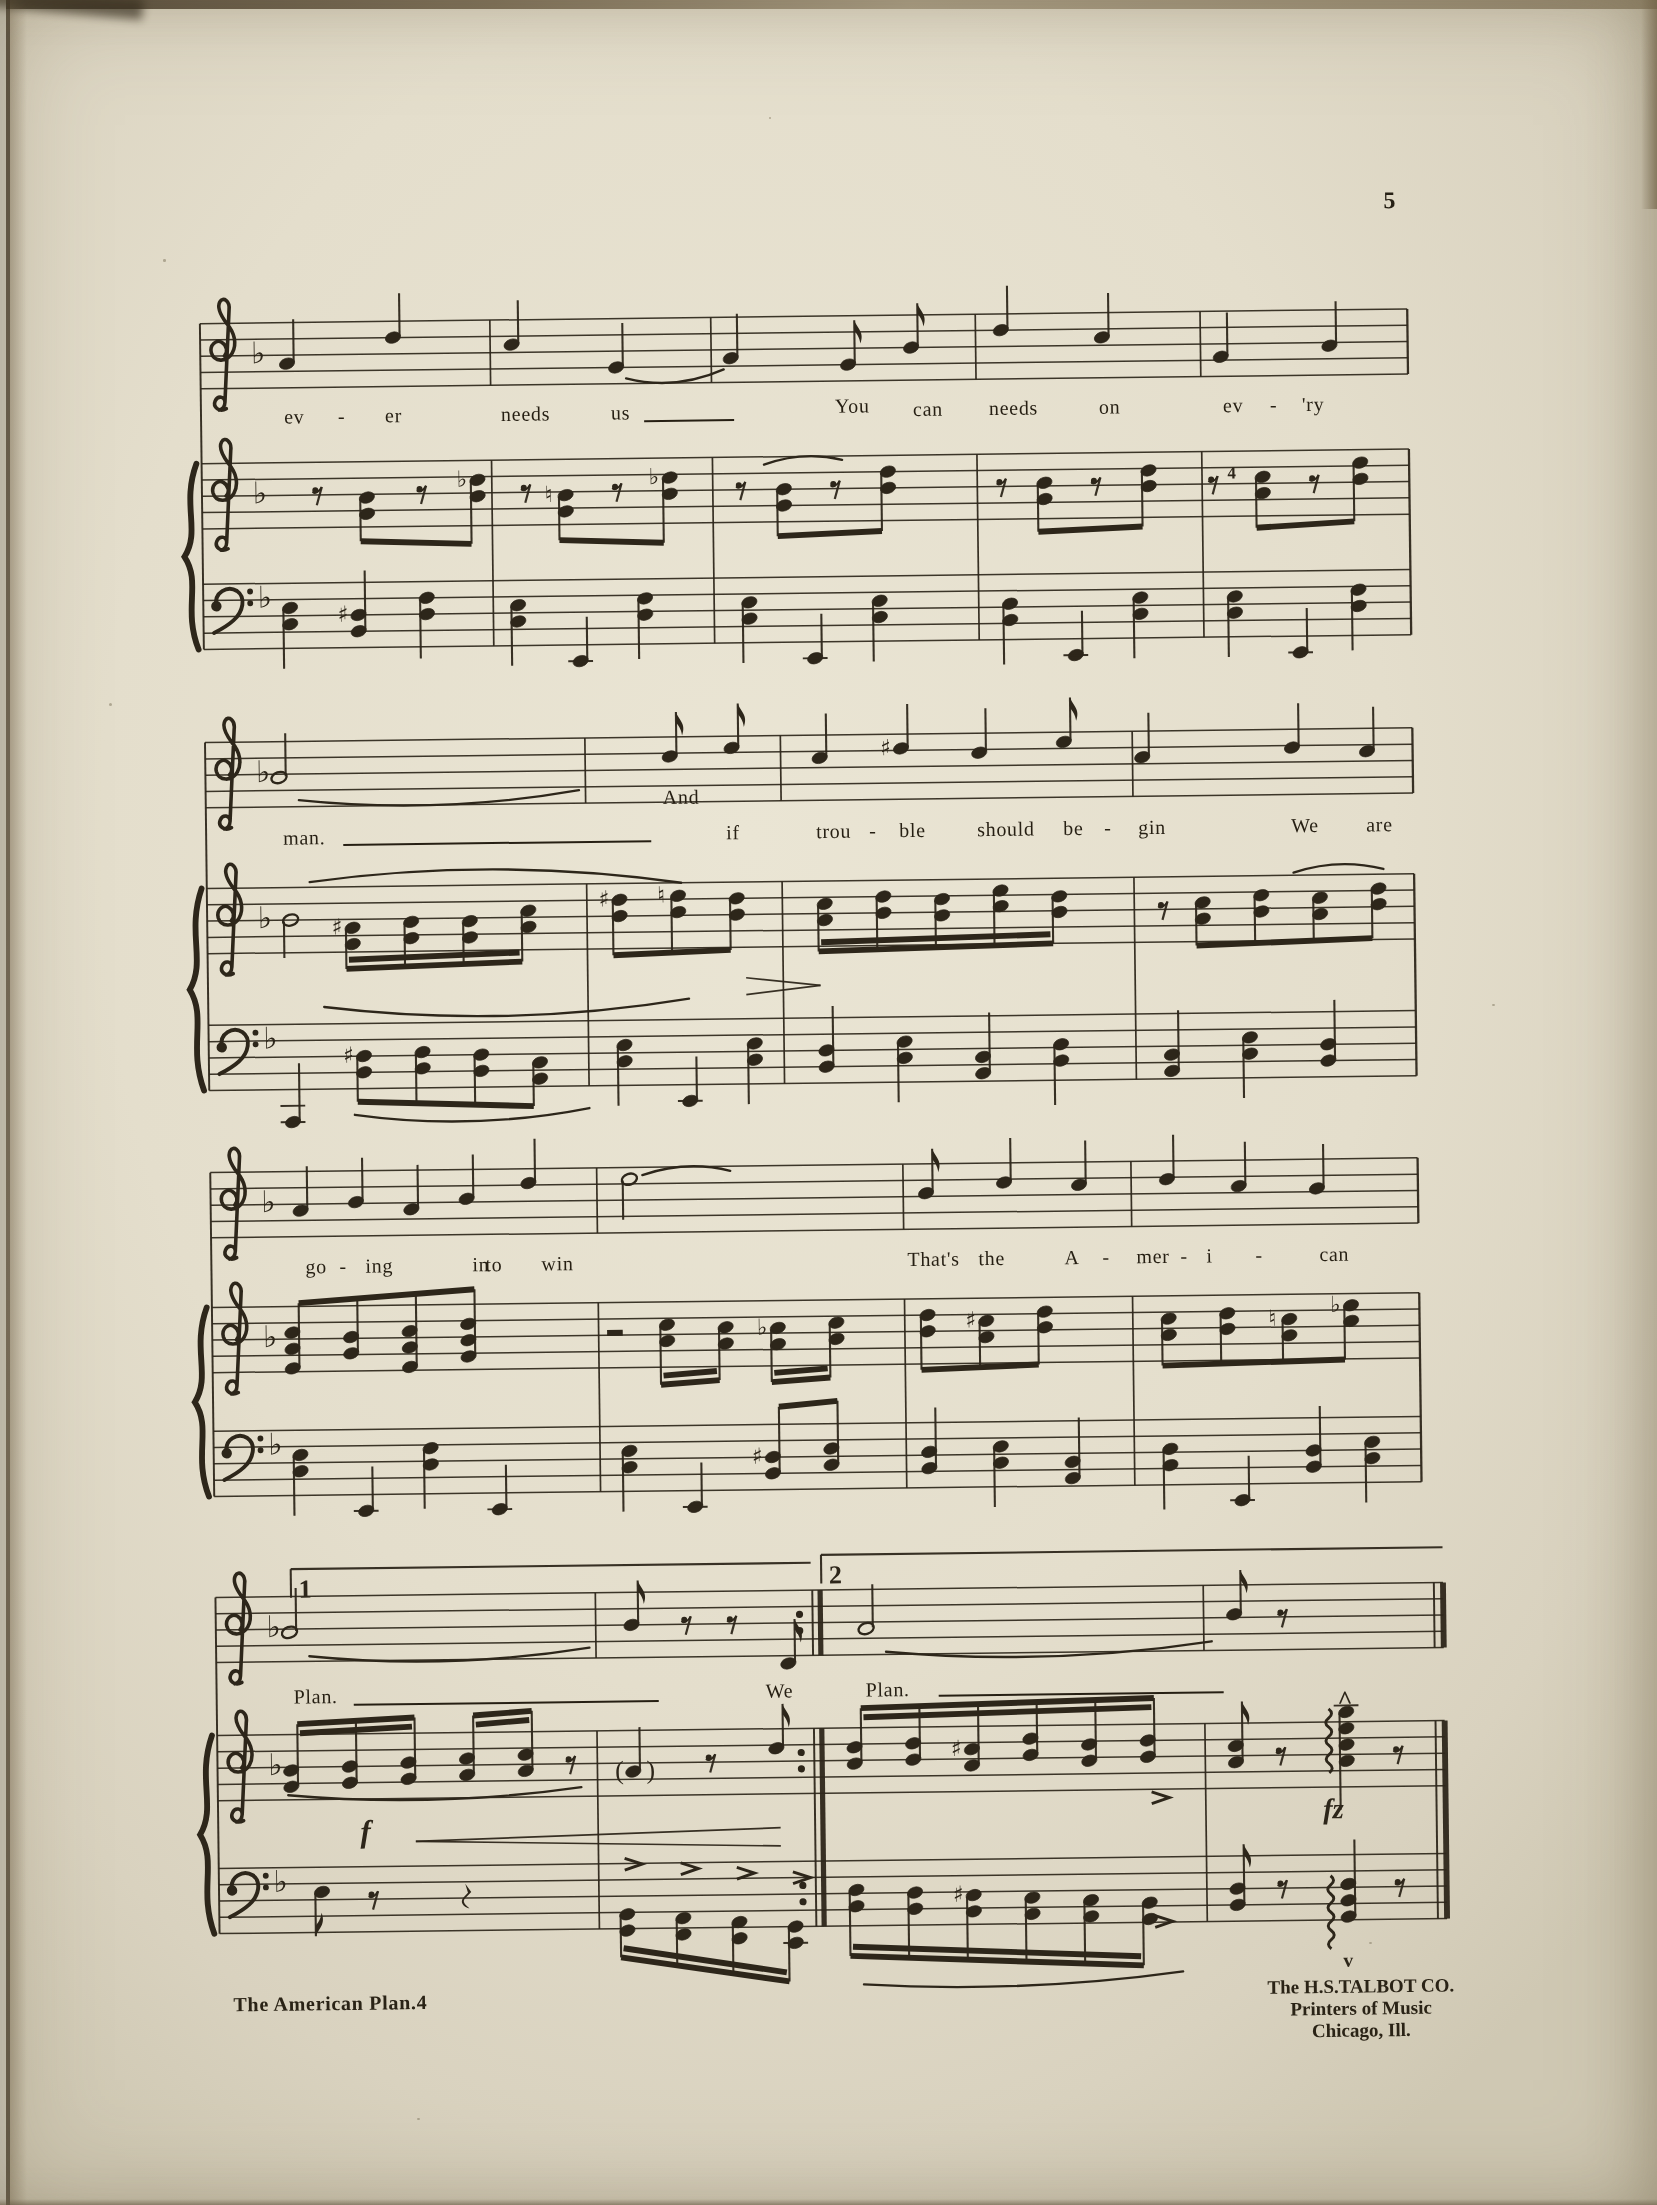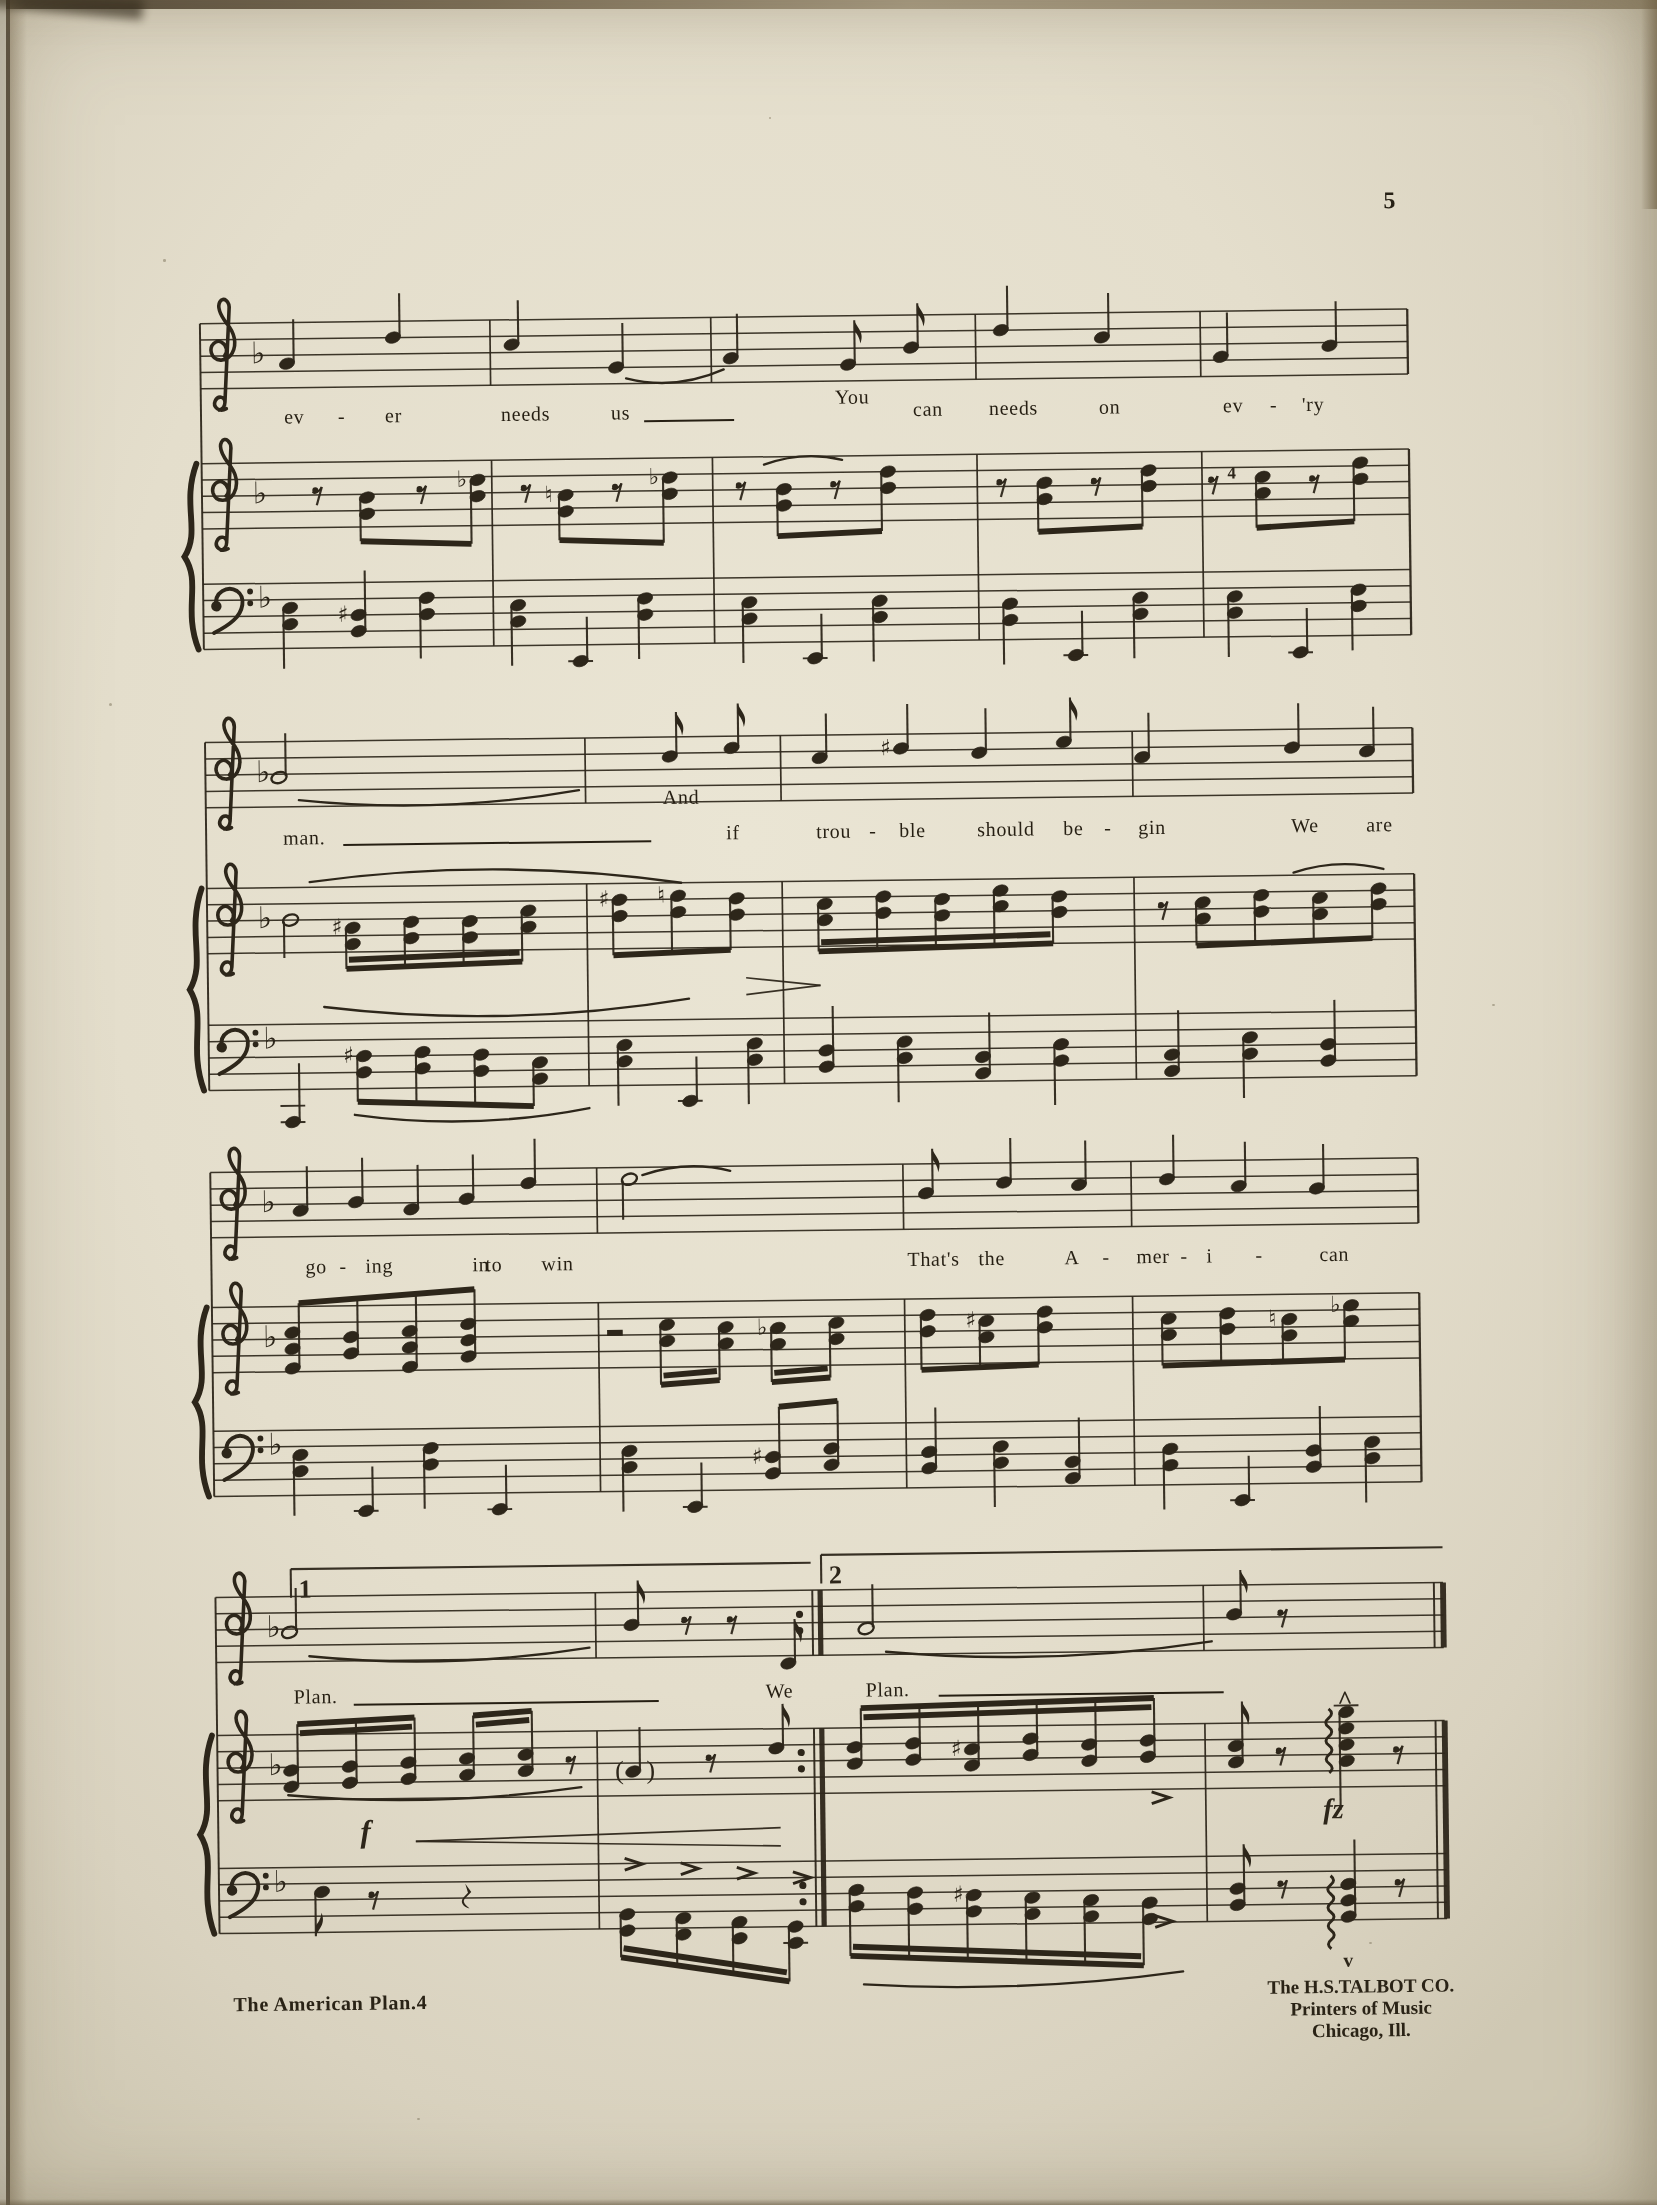--- a/index.html
+++ b/index.html
@@ -776,21 +776,21 @@
         <circle cx="1218" cy="2893" r="5.5" fill="#2d261a"></circle>
         <circle cx="1218" cy="2918" r="5.5" fill="#2d261a"></circle>
       </svg>
     <div class="pagenum" style="left:1395px;top:194px;">5</div>
     <div id="lyrics-layer">
         <span class="lyr" style="left: 293px; top: 399px;">ev</span>
         <span class="lyr" style="left: 347px; top: 399px;">-</span>
         <span class="lyr" style="left: 394px; top: 399px; text-align: center;">er</span>
         <span class="lyr" style="left: 510px; top: 399px; text-align: center;">needs</span>
         <span class="lyr" style="left: 620px; top: 399px;">us</span>
-        <span class="lyr" style="left: 844px; top: 386px;">You</span>
+        <span class="lyr" style="left: 844px; top: 395px;">You</span>
         <span class="lyr" style="left: 922px; top: 399px;">can</span>
         <span class="lyr" style="left: 998px; top: 399px;">needs</span>
         <span class="lyr" style="left: 1108px; top: 399px;">on</span>
         <span class="lyr" style="left: 1232px; top: 399px;">ev</span>
         <span class="lyr" style="left: 1279px; top: 399px;">-</span>
         <span class="lyr" style="left: 1311px; top: 399px;">'ry</span>
         <span class="lyr" style="left: 287px; top: 820px;">man.</span>
         <span class="lyr" style="left: 667px; top: 784px;">And</span>
         <span class="lyr" style="left: 730px; top: 820px;">if</span>
         <span class="lyr" style="left: 820px; top: 820px;">trou</span>

